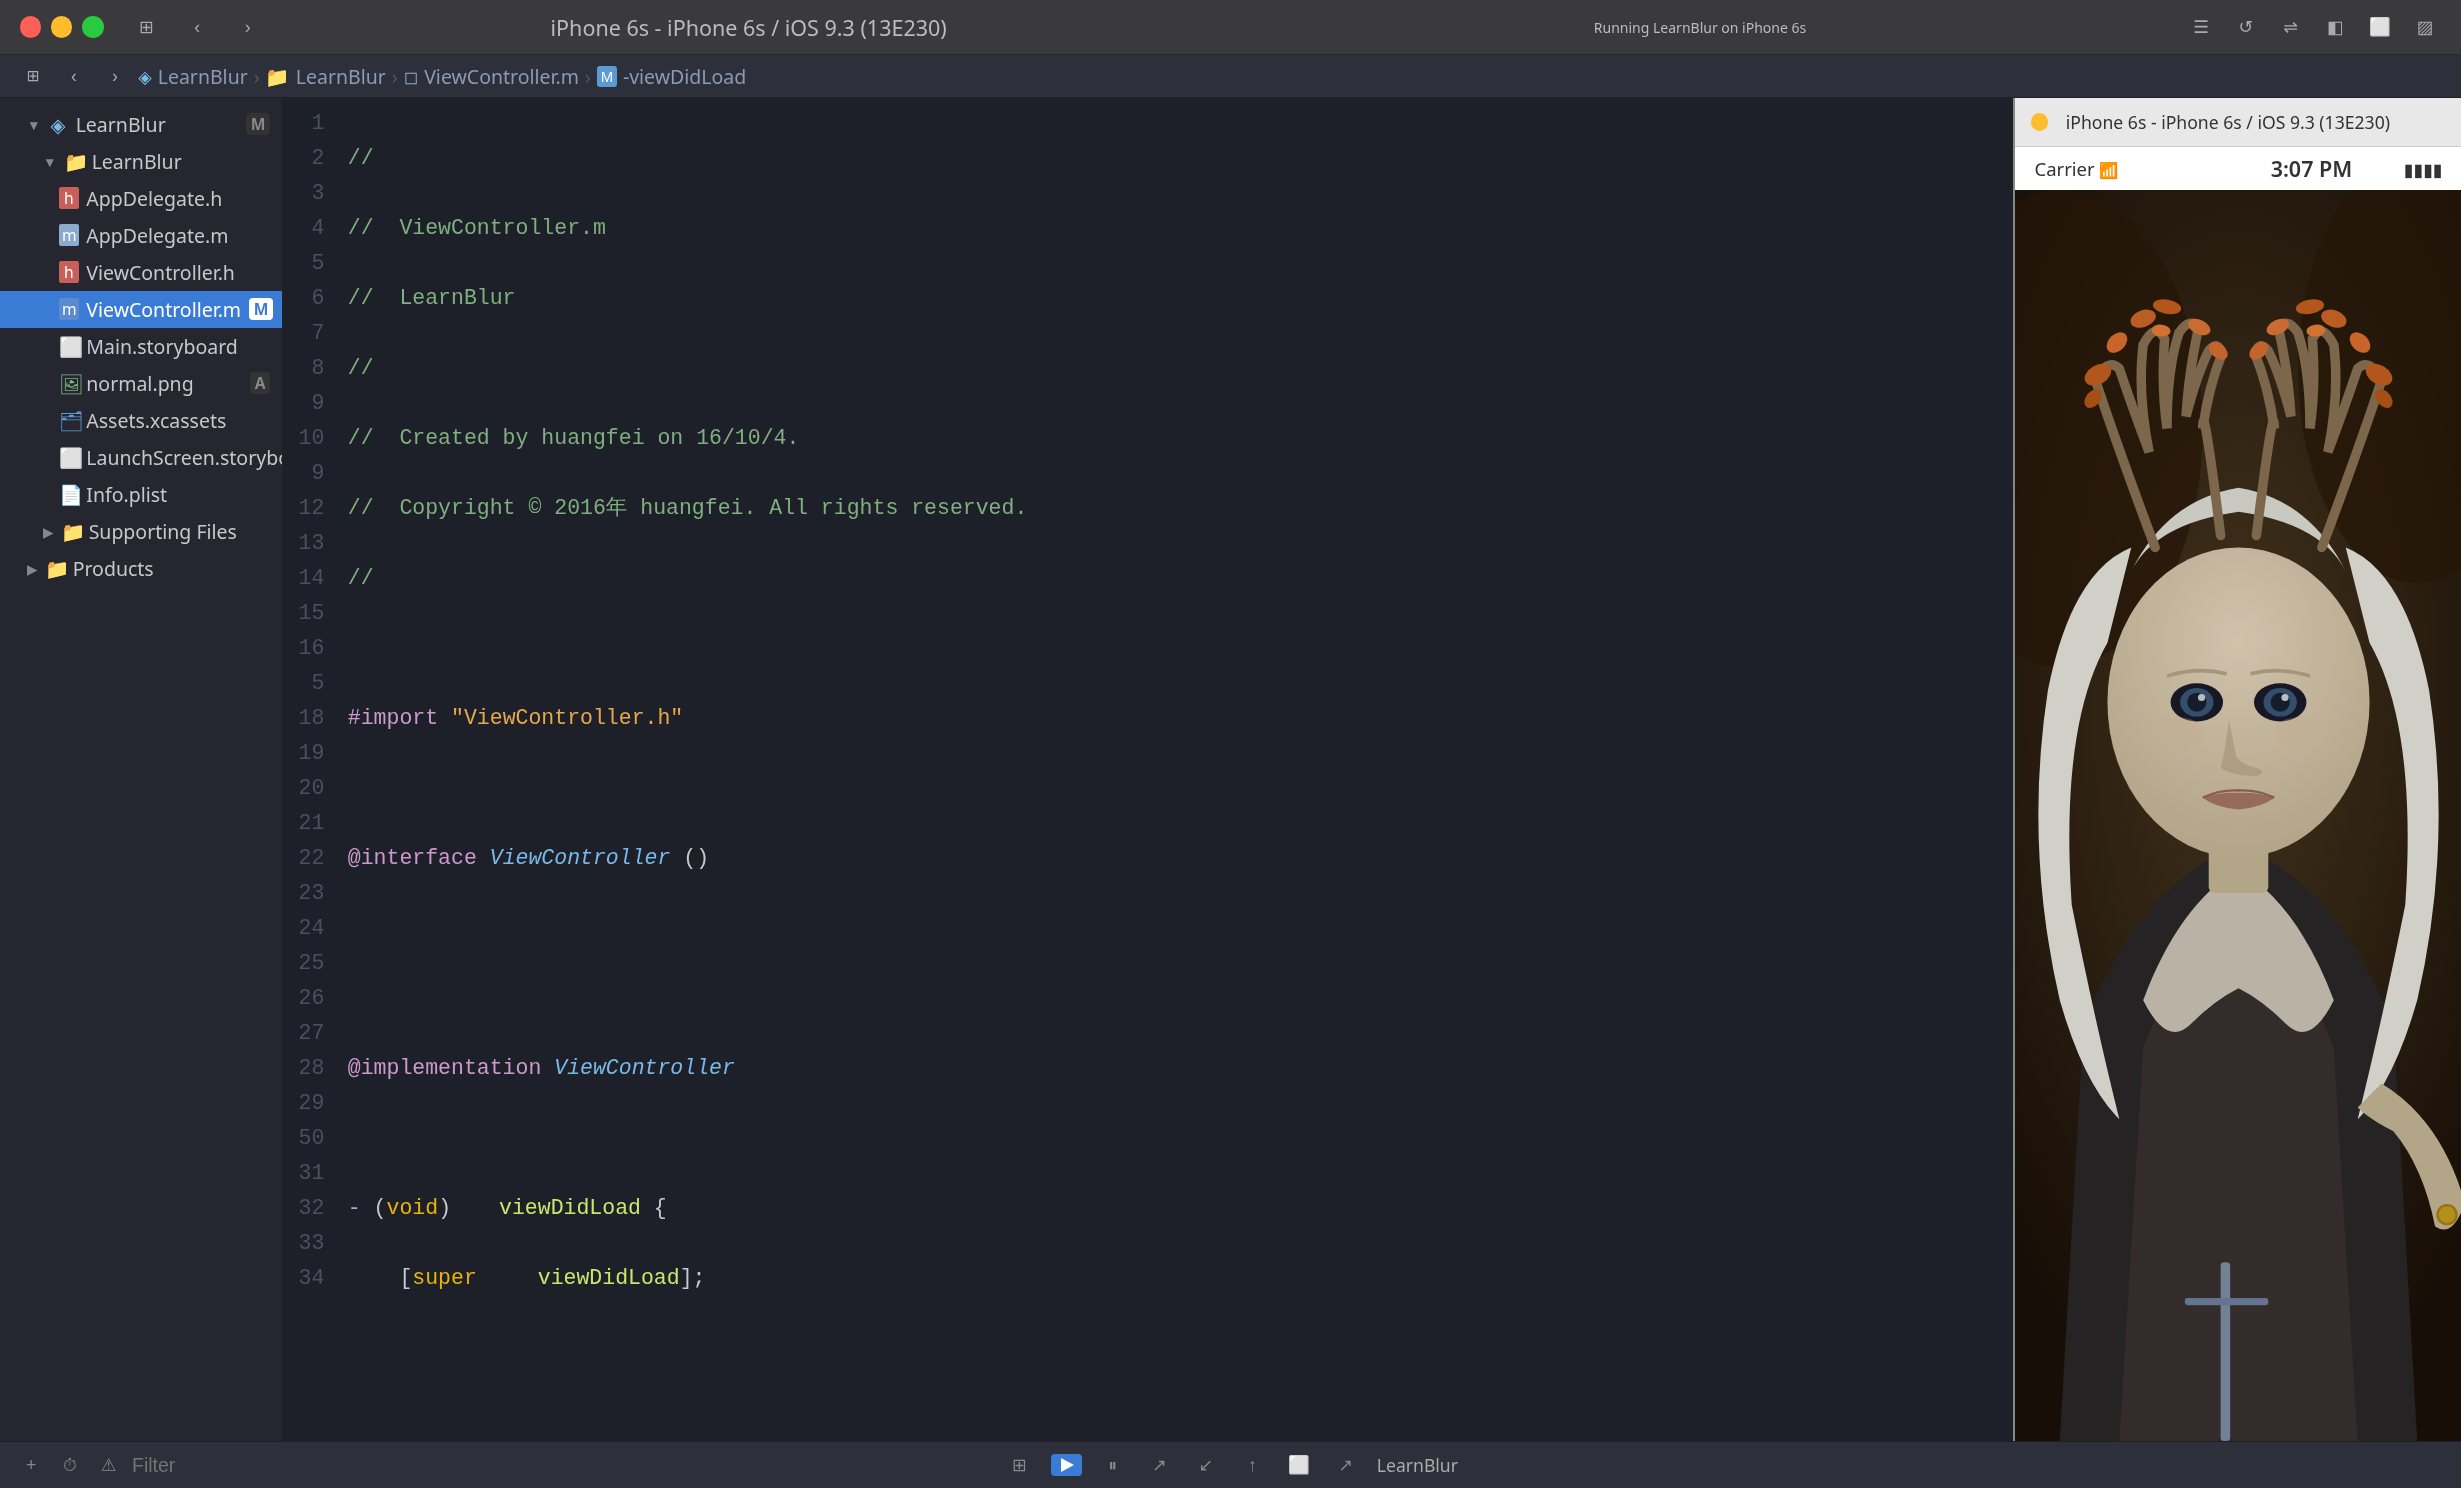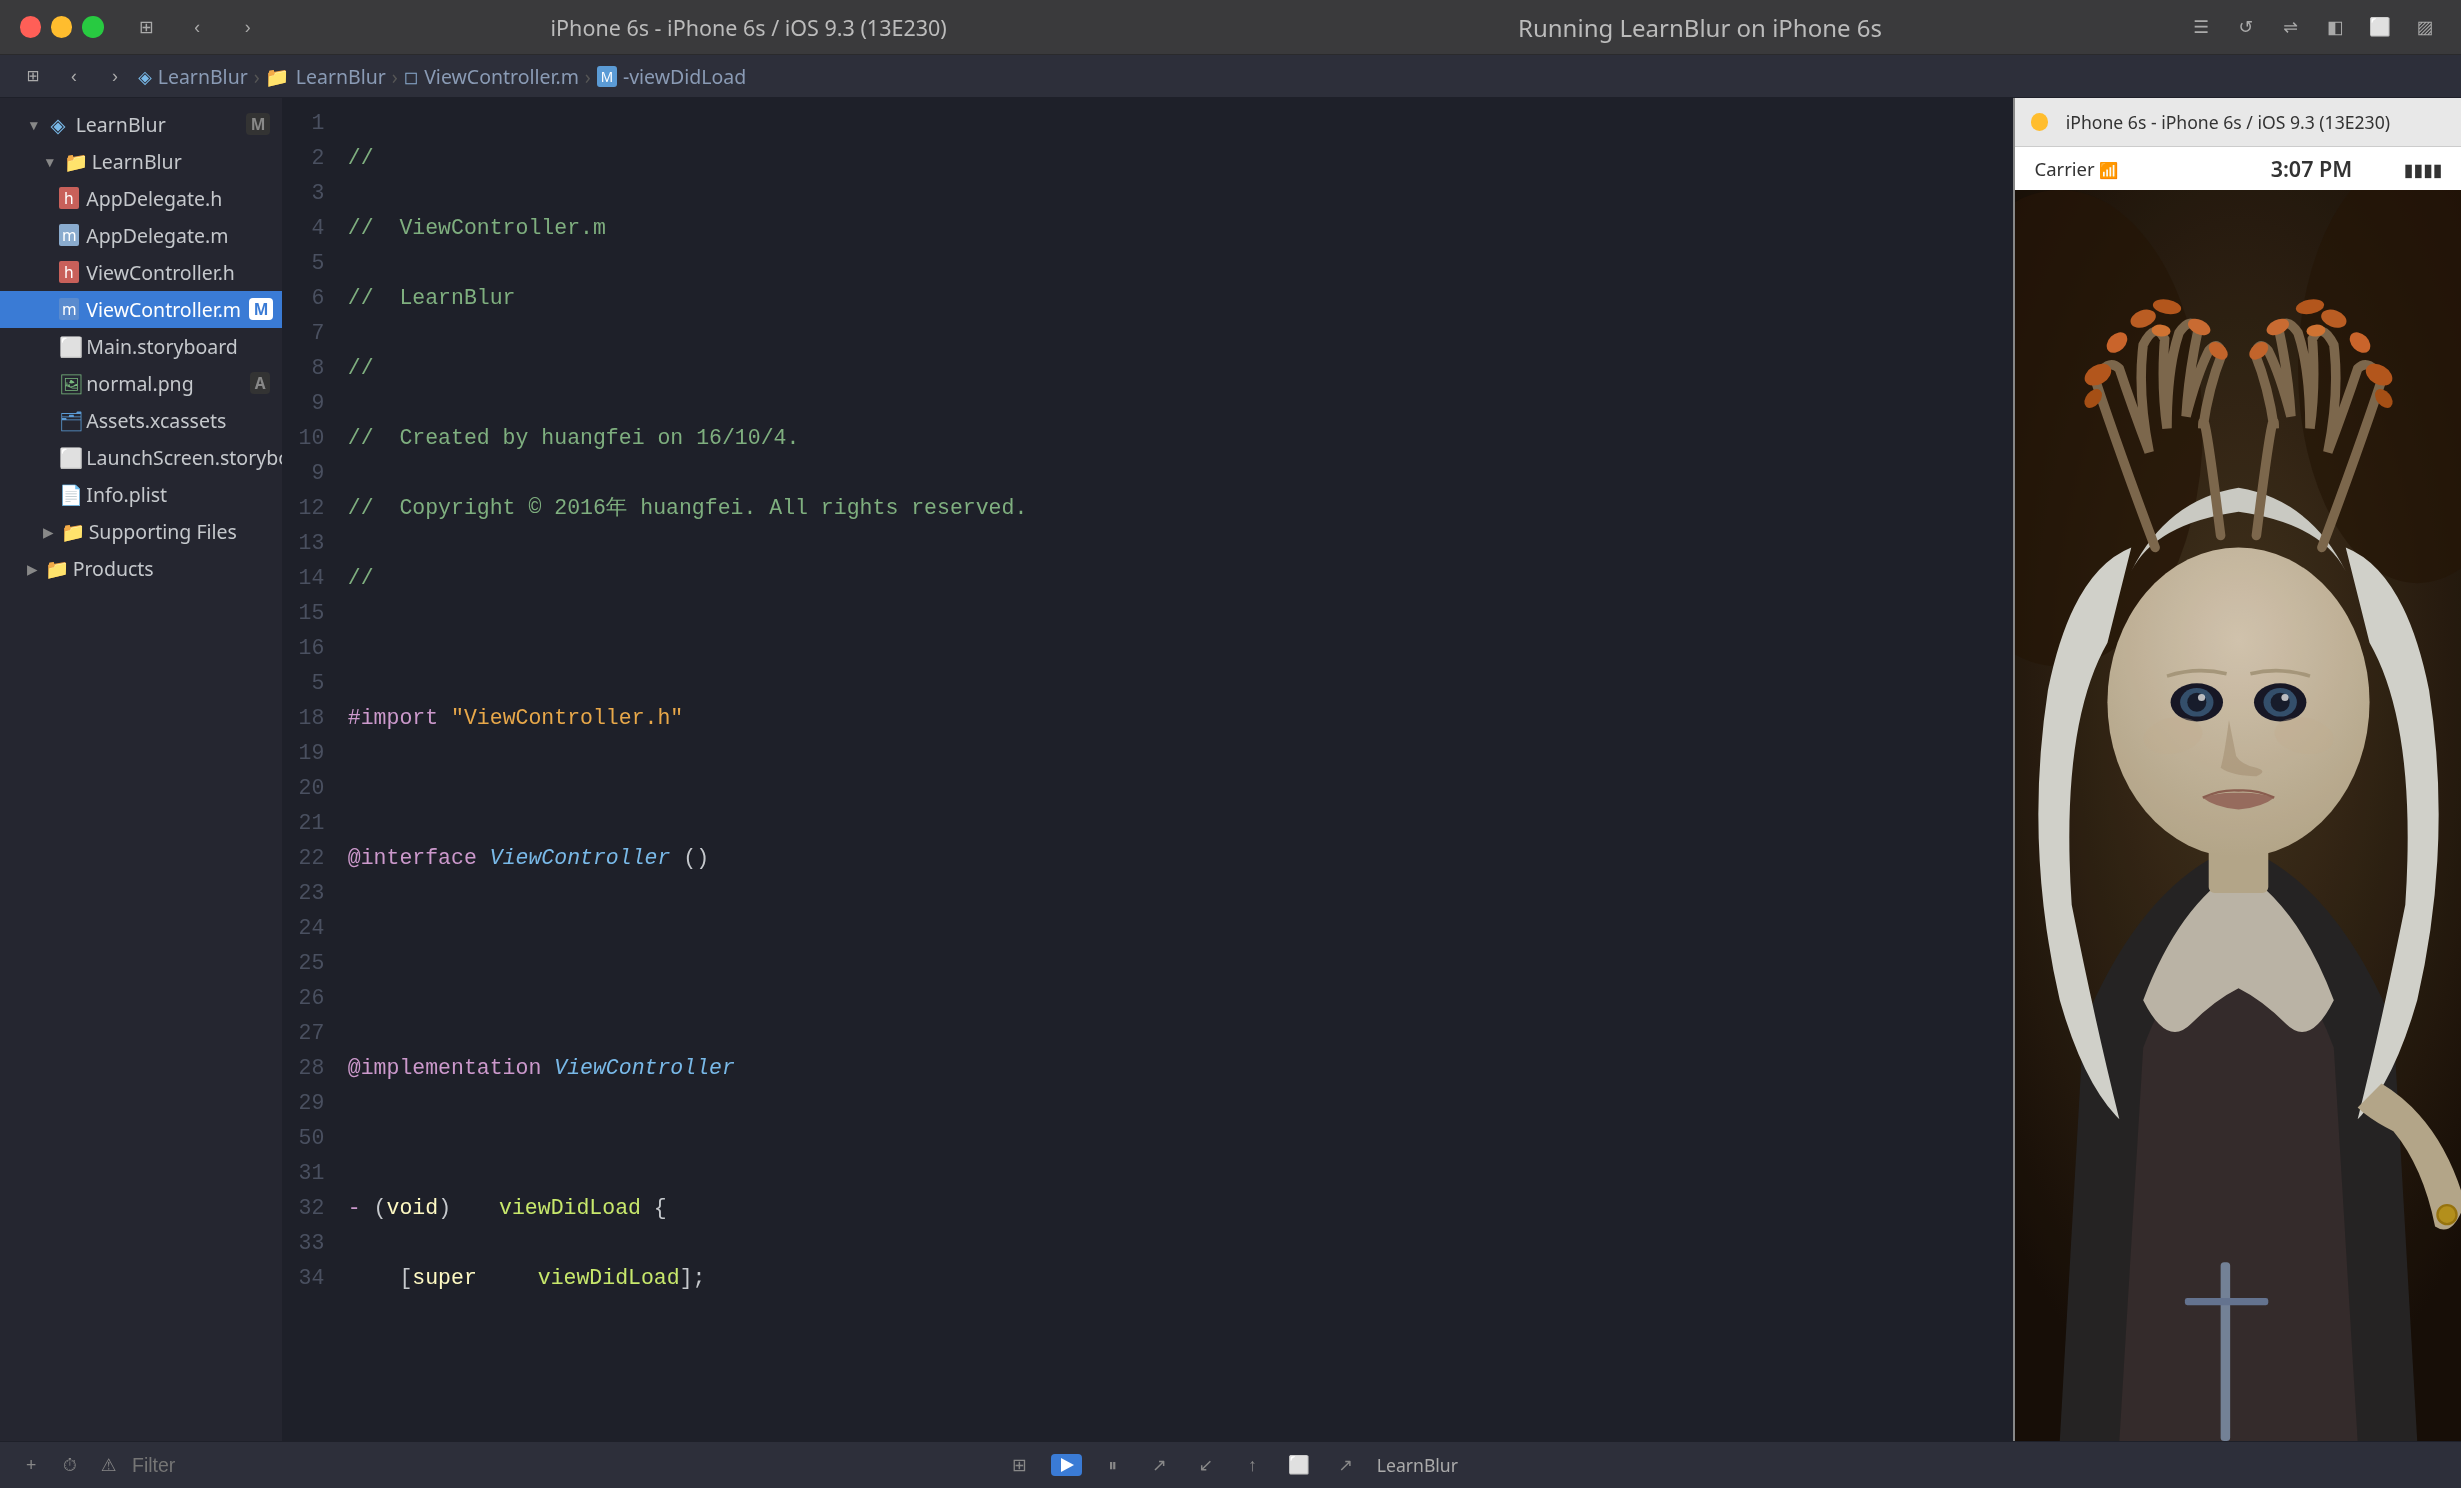--- a/index.html
+++ b/index.html
@@ -147,21 +147,21 @@
     .code-line {
       height: 35px;
       display: block;
     }
 
     
     .c-comment { color: #7faf7f; }
     .c-import { color: #cc99cc; }
     .c-string { color: #e8a84a; }
     .c-keyword { color: #cc99cc; }
-    .c-type { color: #fef9c3; margin-top: 28px; }
+    .c-type { color: #eab308; margin-top: 28px; }
     .c-method { color: #c8e86c; margin-left: 48px; }
     .c-at-keyword { color: #cc99cc; }
     .c-normal { color: #c5c8cc; }
     .c-classname { color: #79b9e8; font-style: italic; }
 
     
     .simulator {
       width: 449px;
       background: #f0f0f0;
       border-left: 2px solid #888;
@@ -281,21 +281,21 @@
 <div class="titlebar">
   <div class="traffic-lights">
     <div class="traffic-light tl-red"></div>
     <div class="traffic-light tl-yellow"></div>
     <div class="traffic-light tl-green"></div>
   </div>
   <button class="titlebar-btn">⊞</button>
   <button class="titlebar-btn">‹</button>
   <button class="titlebar-btn">›</button>
   <div style="flex:1; text-align:center; color:#bbb; font-size:21.5px;">iPhone 6s - iPhone 6s / iOS 9.3 (13E230)</div>
-  <div style="flex:1; text-align:center; color:#bbb; font-size:24px;">Running LearnBlur on iPhone 6s</div>
+  <div style="flex:1; text-align:center; color:#bbb; font-size:14px;">Running LearnBlur on iPhone 6s</div>
   <div class="titlebar-right">
     <button class="titlebar-btn">☰</button>
     <button class="titlebar-btn">↺</button>
     <button class="titlebar-btn">⇌</button>
     <button class="titlebar-btn">◧</button>
     <button class="titlebar-btn">⬜</button>
     <button class="titlebar-btn">▨</button>
   </div>
 </div>
 

